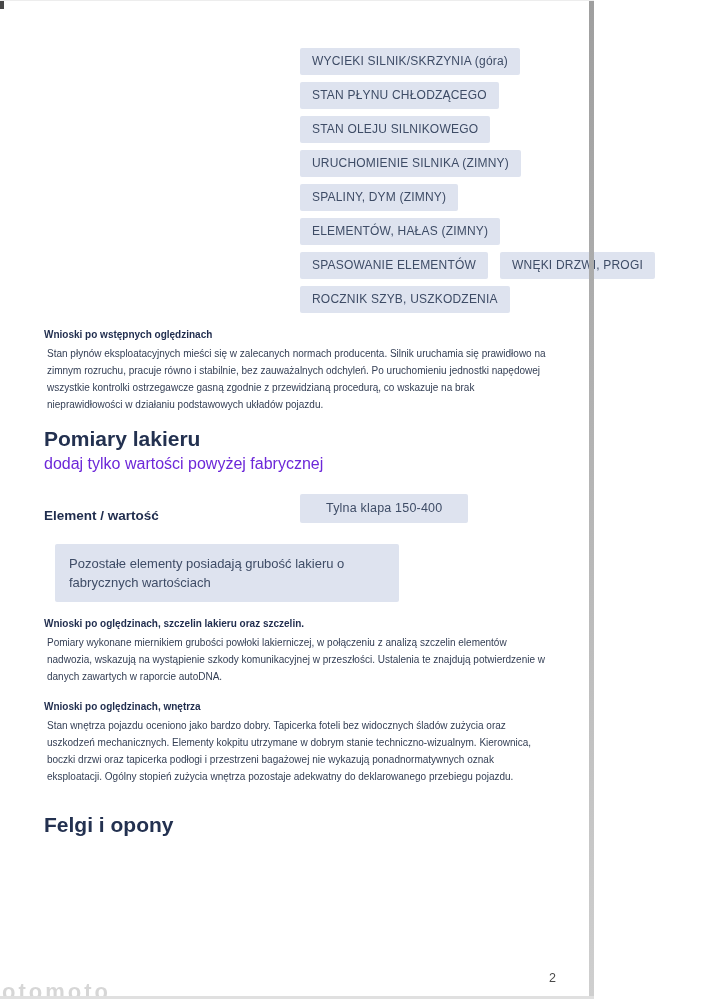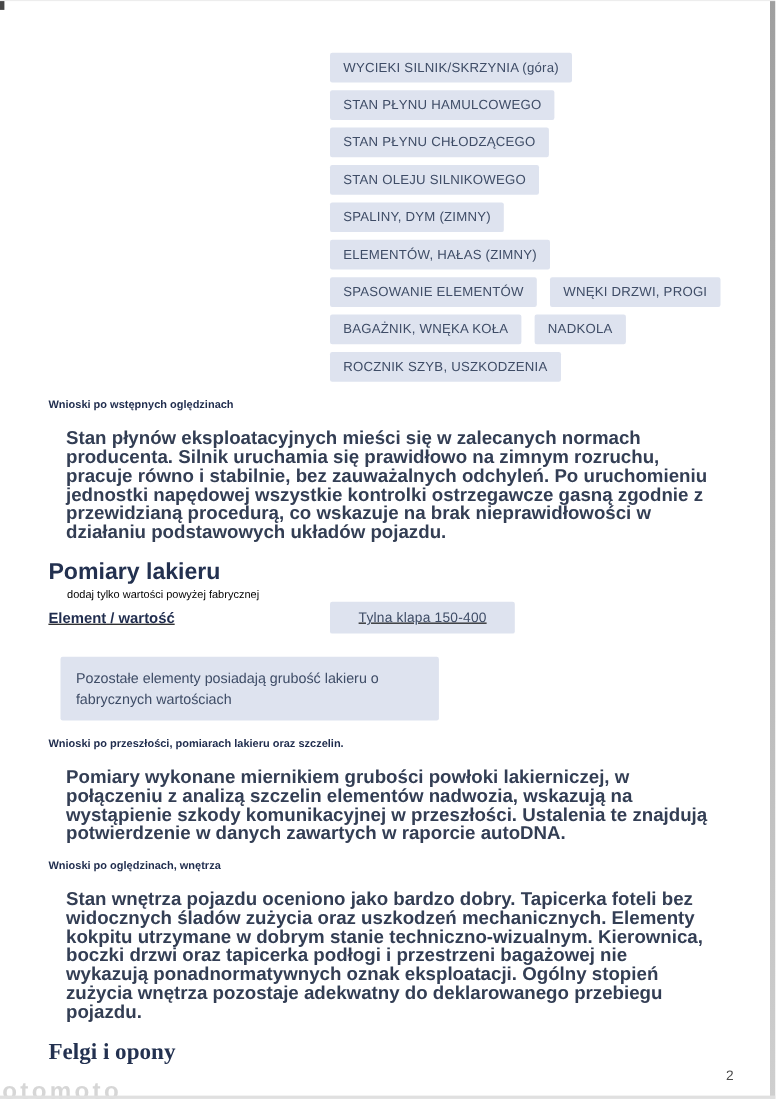--- a/index.html
+++ b/index.html
@@ -6,21 +6,21 @@
     margin: 0;
     padding: 0;
     width: 705px;
     height: 999px;
     background: #ffffff;
     font-family: "Liberation Sans", sans-serif;
     overflow: hidden;
   }
   .page {
     position: relative;
-    width: 705px;
+    width: 594px;
     height: 999px;
     background: #ffffff;
     border-top: 1px solid #ededed;
     box-sizing: border-box;
   }
   
   .tags {
     padding: 47px 0 0 300px;
     display: flex;
     flex-direction: column;
@@ -45,43 +45,41 @@
   .content {
     padding: 0 40px 0 44px;
   }
   .h-small {
     margin: 16px 0 5px 0;
     font-size: 10px;
     font-weight: bold;
     color: #1f2c4d;
   }
   .body-text {
-    margin: 16px;
-    font-size: 17px;
+    margin: 3px;
+    font-size: 10px;
     line-height: 17px;
     color: #333e54;
     max-width: 624px;
-    font-weight: bold;
   }
   .h-big {
     margin: 14px 0 0 0;
     font-size: 21px;
     font-weight: bold;
     color: #233150;
   }
   .subtitle {
     margin-top: 4px;
-    font-size: 10px;
-    color: #000000;
-    margin-left: 17px;
+    font-size: 16px;
+    color: #6d28d9;
   }
   .element-row {
-    display: flex;
-    align-items: center;
-    text-decoration: underline;
+    margin-top: 21px;
+    display: flex;
+    align-items: flex-end;
   }
   .element-label {
     width: 256px;
     font-size: 13.5px;
     font-weight: bold;
     color: #1f2c4d;
   }
   .element-chips {
     display: flex;
   }
@@ -93,22 +91,21 @@
     margin: 21px 0 16px 11px;
     background: #dee3ef;
     color: #3e4c66;
     font-size: 13px;
     line-height: 19px;
     padding: 10px 14px;
     max-width: 316px;
     border-radius: 2px;
   }
   .wheels-title {
-    margin-top: 16px;
-    font-family: Liberation Serif, serif;
+    margin-top: 28px;
   }
   
   .page-number {
     position: absolute;
     right: 38px;
     bottom: 14px;
     font-size: 12.5px;
     color: #4a4a4a;
   }
   .watermark {
@@ -150,41 +147,37 @@
 </head>
 <body>
 
 <div class="page">
 
   <div class="tags">
     <div class="tag-row">
       <span class="tag">WYCIEKI SILNIK/SKRZYNIA (góra)</span>
     </div>
     <div class="tag-row">
-      <span class="tag">STAN PŁYNU HAMULCOWEGO</span>
-    </div>
-    <div class="tag-row">
       <span class="tag">STAN PŁYNU CHŁODZĄCEGO</span>
     </div>
     <div class="tag-row">
       <span class="tag">STAN OLEJU SILNIKOWEGO</span>
+    </div>
+    <div class="tag-row">
+      <span class="tag">URUCHOMIENIE SILNIKA (ZIMNY)</span>
     </div>
     <div class="tag-row">
       <span class="tag">SPALINY, DYM (ZIMNY)</span>
     </div>
     <div class="tag-row">
       <span class="tag">ELEMENTÓW, HAŁAS (ZIMNY)</span>
     </div>
     <div class="tag-row">
       <span class="tag">SPASOWANIE ELEMENTÓW</span>
       <span class="tag">WNĘKI DRZWI, PROGI</span>
-    </div>
-    <div class="tag-row">
-      <span class="tag">BAGAŻNIK, WNĘKA KOŁA</span>
-      <span class="tag">NADKOLA</span>
     </div>
     <div class="tag-row">
       <span class="tag">ROCZNIK SZYB, USZKODZENIA</span>
     </div>
   </div>
 
   <div class="content">
 
     <h3 class="h-small">Wnioski po wstępnych oględzinach</h3>
     <p class="body-text">Stan płynów eksploatacyjnych mieści się w zalecanych normach producenta. Silnik uruchamia się prawidłowo na zimnym rozruchu, pracuje równo i stabilnie, bez zauważalnych odchyleń. Po uruchomieniu jednostki napędowej wszystkie kontrolki ostrzegawcze gasną zgodnie z przewidzianą procedurą, co wskazuje na brak nieprawidłowości w działaniu podstawowych układów pojazdu.</p>
@@ -194,21 +187,21 @@
 
     <div class="element-row">
       <div class="element-label">Element / wartość</div>
       <div class="element-chips">
         <span class="tag">Tylna klapa 150-400</span>
       </div>
     </div>
 
     <div class="note-box">Pozostałe elementy posiadają grubość lakieru o fabrycznych wartościach</div>
 
-    <h3 class="h-small">Wnioski po przeszłości, pomiarach lakieru oraz szczelin.</h3>
+    <h3 class="h-small">Wnioski po oględzinach, szczelin lakieru oraz szczelin.</h3>
     <p class="body-text">Pomiary wykonane miernikiem grubości powłoki lakierniczej, w połączeniu z analizą szczelin elementów nadwozia, wskazują na wystąpienie szkody komunikacyjnej w przeszłości. Ustalenia te znajdują potwierdzenie w danych zawartych w raporcie autoDNA.</p>
 
     <h3 class="h-small">Wnioski po oględzinach, wnętrza</h3>
     <p class="body-text">Stan wnętrza pojazdu oceniono jako bardzo dobry. Tapicerka foteli bez widocznych śladów zużycia oraz uszkodzeń mechanicznych. Elementy kokpitu utrzymane w dobrym stanie techniczno-wizualnym. Kierownica, boczki drzwi oraz tapicerka podłogi i przestrzeni bagażowej nie wykazują ponadnormatywnych oznak eksploatacji. Ogólny stopień zużycia wnętrza pozostaje adekwatny do deklarowanego przebiegu pojazdu.</p>
 
     <h2 class="h-big wheels-title">Felgi i opony</h2>
 
   </div>
 
   <div class="watermark">otomoto</div>

